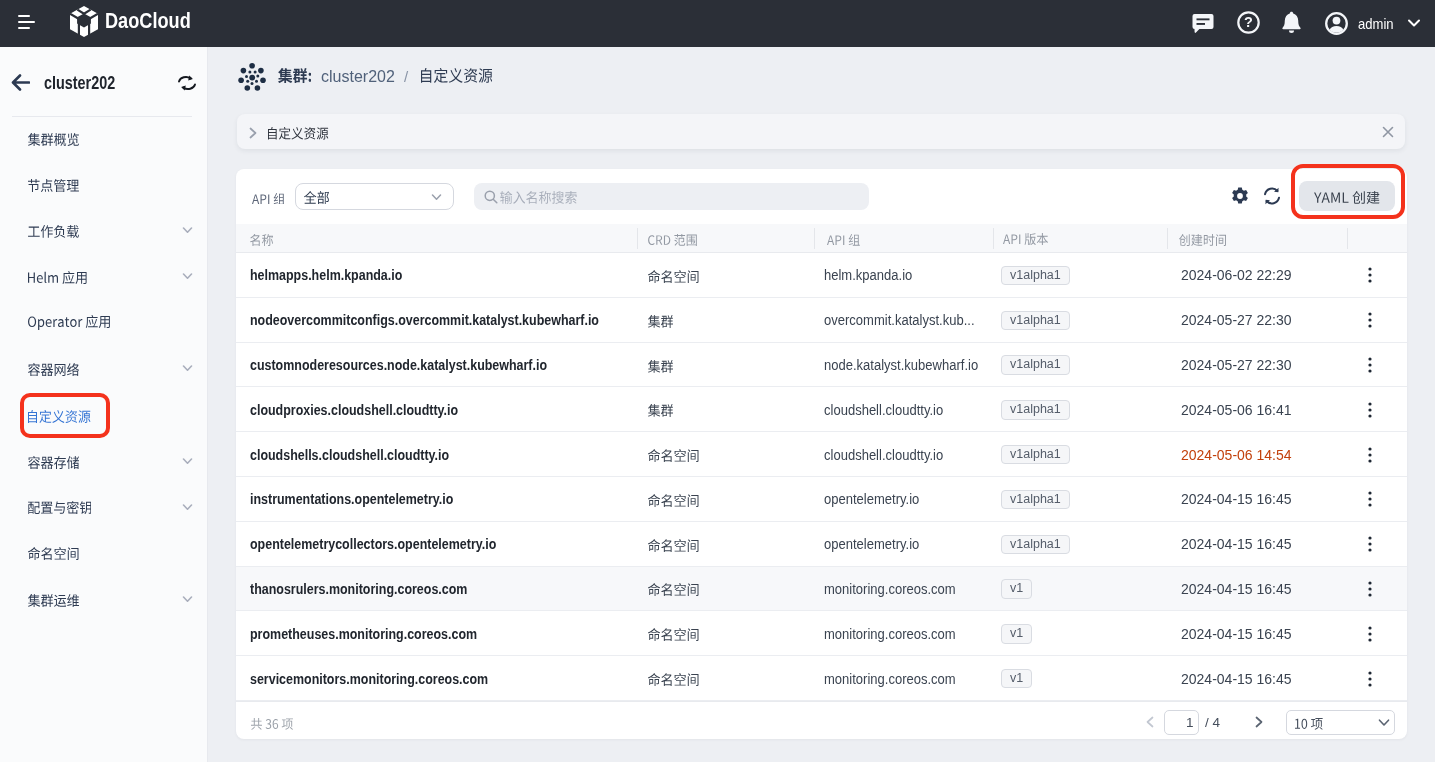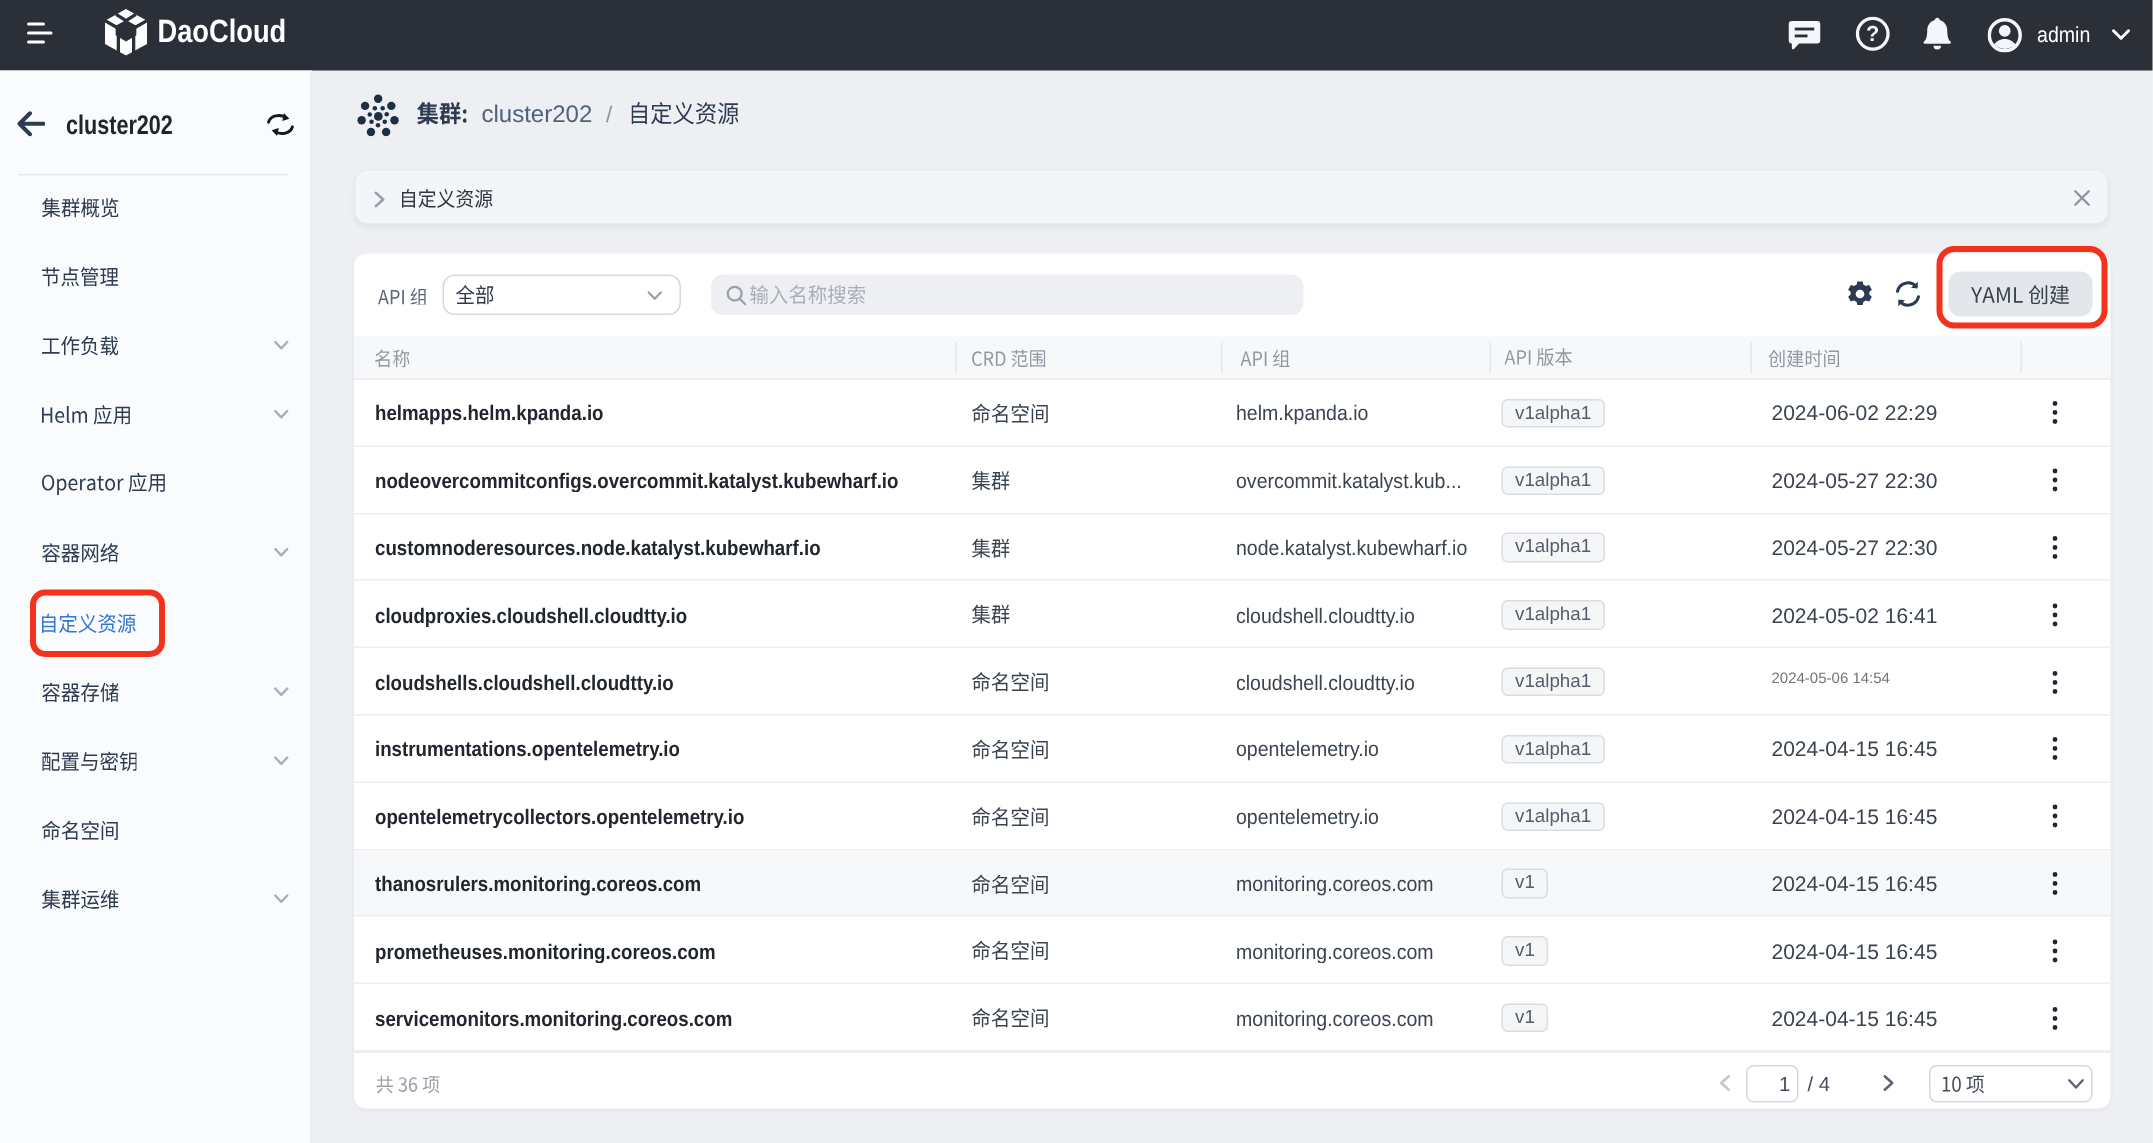--- a/index.html
+++ b/index.html
@@ -240,36 +240,36 @@
       <circle cx="3" cy="15" r="1.6"></circle>
     </g>
   </svg>
 <div class="abs" style="left:236px;top:431.2px;width:1171px;height:1px;background:#ebedf1"></div>
 <div class="lat sqz" style="left:250px;top:401.8px;font-size:14px;font-weight:bold;color:#21262e;transform:scaleX(0.89)">cloudproxies.cloudshell.cloudtty.io</div>
 <div class="abs" style="left:648.0px;top:403.3px;width:25.2px;height:12.9px"><svg width="25.2" height="12.9" viewBox="0.38 -11.80 25.19 12.94">
       <path fill="#3a4350" d="M5.99 -4.09V-3.15H0.7V-2.27H5.12C3.87 -1.26 1.99 -0.36 0.38 0.08C0.6 0.31 0.87 0.7 1.03 0.97C2.7 0.41 4.65 -0.66 5.99 -1.89V1.11H6.97V-1.93C8.29 -0.73 10.27 0.32 11.98 0.85C12.12 0.59 12.4 0.21 12.6 -0.01C10.98 -0.43 9.13 -1.29 7.88 -2.27H12.33V-3.15H6.97V-4.09ZM6.38 -7.73V-6.8H3.22V-7.73ZM6.08 -11.54C6.29 -11.16 6.51 -10.68 6.67 -10.28H3.72C4 -10.71 4.24 -11.16 4.47 -11.58L3.45 -11.79C2.88 -10.56 1.82 -8.99 0.39 -7.81C0.61 -7.67 0.94 -7.36 1.11 -7.14C1.51 -7.5 1.89 -7.88 2.24 -8.27V-3.79H3.22V-4.24H11.97V-5.08H7.32V-6.05H11.05V-6.8H7.32V-7.73H11.01V-8.48H7.32V-9.41H11.55V-10.28H7.69C7.53 -10.72 7.24 -11.34 6.95 -11.8ZM6.38 -8.48H3.22V-9.41H6.38ZM6.38 -6.05V-5.08H3.22V-6.05Z M20.09 -11.37C20.49 -10.65 20.86 -9.69 20.98 -9.04L21.82 -9.38C21.69 -10.02 21.31 -10.96 20.87 -11.66ZM24.1 -11.77C23.89 -11.05 23.48 -10 23.15 -9.34L23.96 -9.1C24.3 -9.73 24.69 -10.68 25.04 -11.52ZM19.62 -3.16V-2.17H22.08V1.13H23.02V-2.17H25.57V-3.16H23.02V-5.19H25.05V-6.17H23.02V-8.06H25.28V-9.03H19.92V-8.06H22.08V-6.17H20.1V-5.19H22.08V-3.16ZM18.1 -7.84V-6.44H16.3C16.39 -6.89 16.47 -7.35 16.54 -7.84ZM14.26 -11.06V-10.15H15.83L15.72 -8.75H13.59V-7.84H15.61C15.55 -7.35 15.47 -6.89 15.36 -6.44H14.19V-5.53H15.14C14.76 -4.17 14.2 -3.05 13.38 -2.2C13.59 -2.02 13.92 -1.6 14.04 -1.39C14.37 -1.76 14.69 -2.17 14.95 -2.62V1.12H15.85V0.36H19.19V-4.09H15.65C15.82 -4.54 15.96 -5.03 16.09 -5.53H19.01V-7.84H19.79V-8.75H19.01V-11.06ZM18.1 -8.75H16.64L16.77 -10.15H18.1ZM15.85 -3.16H18.24V-0.56H15.85Z"></path>
     </svg></div>
 <div class="lat sqz" style="left:823.5px;top:401.8px;font-size:14px;color:#3a4350;transform:scaleX(0.93)">cloudshell.cloudtty.io</div>
 <div class="lat" style="left:1001px;top:400.1px;height:19.5px;line-height:17.5px;padding:0 8px;font-size:12.5px;color:#555d6a;background:#f5f6f8;border:1px solid #d9dce2;border-radius:4px">v1alpha1</div>
-<div class="lat" style="left:1181px;top:401.8px;font-size:14px;color:#3a4350">2024-05-02 16:41</div>
+<div class="lat" style="left:1181px;top:401.8px;font-size:14px;color:#3a4350">2024-05-06 16:41</div>
 <svg class="abs" style="left:1367px;top:400.8px" width="6" height="18" viewBox="0 0 6 18">
 <g fill="#1e2733">
       <circle cx="3" cy="3" r="1.6"></circle>
       <circle cx="3" cy="9" r="1.6"></circle>
       <circle cx="3" cy="15" r="1.6"></circle>
     </g>
   </svg>
 <div class="abs" style="left:236px;top:476.0px;width:1171px;height:1px;background:#ebedf1"></div>
 <div class="lat sqz" style="left:250px;top:446.6px;font-size:14px;font-weight:bold;color:#21262e;transform:scaleX(0.89)">cloudshells.cloudshell.cloudtty.io</div>
 <div class="abs" style="left:648.0px;top:448.1px;width:50.5px;height:13.1px"><svg width="50.5" height="13.1" viewBox="0.44 -11.93 50.50 13.06">
       <path fill="#3a4350" d="M6.58 -11.93C5.35 -10.05 2.85 -8.27 0.44 -7.59C0.65 -7.31 0.89 -6.87 1.02 -6.57C1.97 -6.9 2.94 -7.41 3.85 -7.99V-7.11H9.06V-8.05C9.96 -7.45 10.92 -6.96 11.86 -6.64C12.03 -6.94 12.34 -7.41 12.59 -7.64C10.52 -8.2 8.31 -9.56 7.12 -11L7.36 -11.33ZM3.96 -8.06C4.92 -8.71 5.82 -9.48 6.55 -10.29C7.23 -9.48 8.09 -8.71 9.04 -8.06ZM1.67 -5.95V0.04H2.56V-1.15H5.64V-5.95ZM2.56 -5.01H4.71V-2.09H2.56ZM7.02 -5.95V1.13H7.97V-5H10.47V-2C10.47 -1.83 10.42 -1.78 10.23 -1.76C10.05 -1.76 9.43 -1.76 8.7 -1.78C8.81 -1.48 8.94 -1.09 8.98 -0.8C9.97 -0.8 10.59 -0.8 10.95 -0.97C11.33 -1.15 11.42 -1.44 11.42 -2V-5.95Z M16.44 -7.41C17.11 -6.92 17.88 -6.24 18.45 -5.68C16.93 -4.82 15.25 -4.19 13.63 -3.82C13.81 -3.58 14.05 -3.14 14.14 -2.86C14.86 -3.04 15.58 -3.26 16.3 -3.54V1.11H17.28V0.38H23.08V1.11H24.07V-4.76H18.89C21.05 -6.01 22.94 -7.74 24.01 -9.98L23.36 -10.42L23.19 -10.36H18.58C18.89 -10.75 19.18 -11.16 19.43 -11.56L18.31 -11.8C17.54 -10.46 16.05 -8.9 13.92 -7.83C14.15 -7.64 14.47 -7.27 14.61 -7.01C15.85 -7.7 16.87 -8.53 17.72 -9.39H22.56C21.8 -8.16 20.66 -7.11 19.36 -6.23C18.75 -6.8 17.89 -7.5 17.2 -8.01ZM23.08 -0.59H17.28V-3.79H23.08Z M33.38 -7.52C34.71 -6.78 36.48 -5.67 37.35 -5L38.01 -5.81C37.08 -6.47 35.28 -7.52 34 -8.22ZM31.04 -8.26C30.04 -7.32 28.68 -6.37 27.15 -5.78L27.72 -4.87C29.24 -5.57 30.68 -6.64 31.72 -7.62ZM27.04 -0.31V0.64H38.11V-0.31H33.04V-3.85H36.78V-4.8H28.41V-3.85H32.02V-0.31ZM31.56 -11.54C31.77 -11.09 32.02 -10.53 32.2 -10.05H27.03V-6.89H27.99V-9.09H37.09V-7.24H38.1V-10.05H33.4C33.2 -10.57 32.86 -11.3 32.58 -11.84Z M40.24 -8.61V1.12H41.25V-8.61ZM40.44 -11.07C41.04 -10.46 41.72 -9.58 42.02 -9.02L42.82 -9.58C42.51 -10.16 41.81 -10.99 41.2 -11.58ZM43.99 -4.13H47.12V-2.24H43.99ZM43.99 -6.87H47.12V-5.01H43.99ZM43.11 -7.76V-1.37H48.04V-7.76ZM43.64 -10.98V-9.98H49.94V-0.15C49.94 0.03 49.89 0.08 49.72 0.1C49.55 0.1 49.02 0.11 48.47 0.08C48.6 0.35 48.73 0.8 48.79 1.05C49.58 1.05 50.14 1.05 50.49 0.88C50.83 0.7 50.95 0.43 50.95 -0.15V-10.98Z"></path>
     </svg></div>
 <div class="lat sqz" style="left:823.5px;top:446.6px;font-size:14px;color:#3a4350;transform:scaleX(0.93)">cloudshell.cloudtty.io</div>
 <div class="lat" style="left:1001px;top:444.9px;height:19.5px;line-height:17.5px;padding:0 8px;font-size:12.5px;color:#555d6a;background:#f5f6f8;border:1px solid #d9dce2;border-radius:4px">v1alpha1</div>
-<div class="lat" style="left:1181px;top:446.6px;font-size:10px;color:#737373">2024-05-06 14:54</div>
+<div class="lat" style="left:1181px;top:446.6px;font-size:14px;color:#c2410c">2024-05-06 14:54</div>
 <svg class="abs" style="left:1367px;top:445.6px" width="6" height="18" viewBox="0 0 6 18">
 <g fill="#1e2733">
       <circle cx="3" cy="3" r="1.6"></circle>
       <circle cx="3" cy="9" r="1.6"></circle>
       <circle cx="3" cy="15" r="1.6"></circle>
     </g>
   </svg>
 <div class="abs" style="left:236px;top:520.8px;width:1171px;height:1px;background:#ebedf1"></div>
 <div class="lat sqz" style="left:250px;top:491.4px;font-size:14px;font-weight:bold;color:#21262e;transform:scaleX(0.89)">instrumentations.opentelemetry.io</div>
 <div class="abs" style="left:648.0px;top:492.9px;width:50.5px;height:13.1px"><svg width="50.5" height="13.1" viewBox="0.44 -11.93 50.50 13.06">

